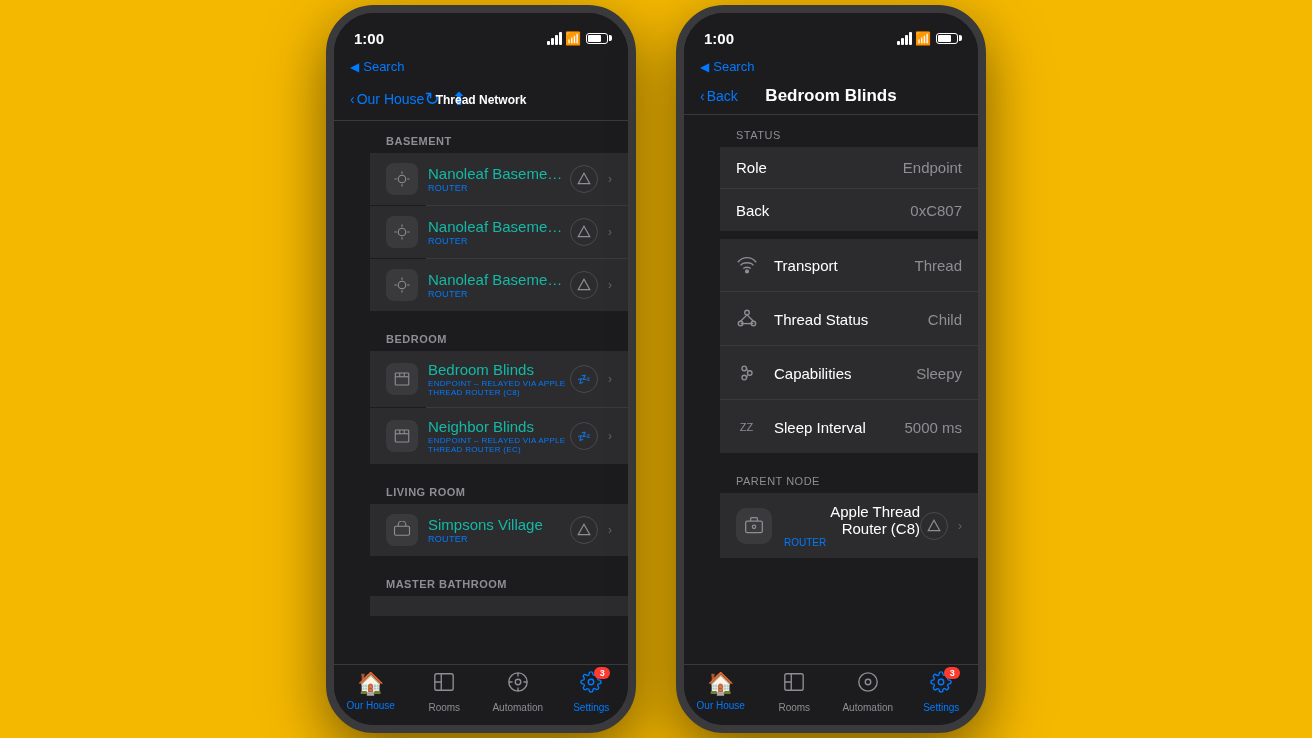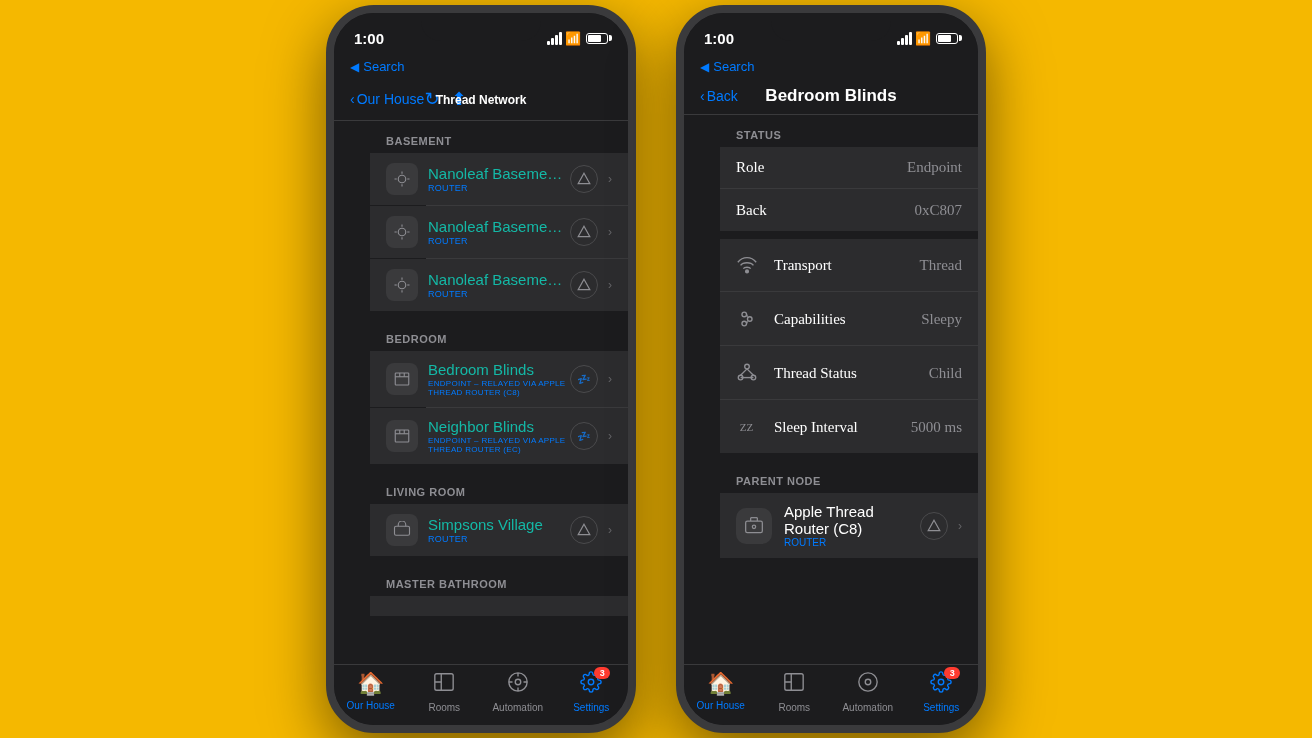--- a/index.html
+++ b/index.html
@@ -216,33 +216,32 @@
       border-radius: 8px;
       padding: 1px 4px;
       min-width: 16px;
       text-align: center;
     }
     
     .detail-section-header {
       padding: 14px 16px 6px;
       color: #8e8e93;
       font-size: 11px;
-      font-weight: 700;
+      font-weight: 400;
       letter-spacing: 0.5px;
       text-transform: uppercase;
     }
     .detail-row {
       display: flex;
       align-items: center;
       justify-content: space-between;
       padding: 12px 16px;
       background: #2c2c2e;
       margin-bottom: 1px;
       border-bottom: 0.5px solid #3a3a3c;
-      font-family: Liberation Serif, serif;
     }
     .detail-row:last-child { border-bottom: none; }
     .detail-label {
       color: white;
       font-size: 15px;
       display: flex;
       align-items: center;
       gap: 10px;
     }
     .detail-value {
@@ -272,21 +271,21 @@
       height: 36px;
       border-radius: 10px;
       background: #3a3a3c;
       display: flex;
       align-items: center;
       justify-content: center;
       margin-right: 12px;
       flex-shrink: 0;
     }
     .parent-item-content { flex: 1; }
-    .parent-item-name { color: white; font-size: 15px; }
+    .parent-item-name { color: white; font-size: 15px; text-align: right; }
     .parent-item-sub { color: #007AFF; font-size: 10px; text-transform: uppercase; font-weight: 500; }
     .parent-item-status { display: flex; align-items: center; gap: 6px; }
     
     .nav-wrapper {
       position: relative;
       display: flex;
       align-items: center;
       padding: 8px 16px 10px;
       border-bottom: 0.5px solid #3a3a3c;
       background: #1c1c1e;
@@ -584,36 +583,20 @@
                 <svg width="22" height="22" viewBox="0 0 24 24" fill="none" stroke="#8e8e93" stroke-width="1.5">
                     <path d="M5 12.5c0 0 2-3 7-3s7 3 7 3"></path>
                     <path d="M2 9c0 0 4-5 10-5s10 5 10 5"></path>
                     <path d="M8 16c0 0 1-1.5 4-1.5s4 1.5 4 1.5"></path>
                     <circle cx="12" cy="19" r="1.5" fill="#8e8e93"></circle>
                   </svg>
               </span>
               <span>Transport</span>
             </span>
             <span class="detail-value">Thread</span>
-          </div>
-
-          <div class="detail-row">
-            <span class="detail-label">
-              <span class="detail-icon">
-                <svg width="22" height="22" viewBox="0 0 24 24" fill="none" stroke="#8e8e93" stroke-width="1.5">
-                    <circle cx="9" cy="7" r="2.5"></circle>
-                    <circle cx="15" cy="12" r="2.5"></circle>
-                    <circle cx="9" cy="17" r="2.5"></circle>
-                    <line x1="11.5" y1="7" x2="12.5" y2="9.5"></line>
-                    <line x1="12.5" y1="14.5" x2="11.5" y2="17"></line>
-                  </svg>
-              </span>
-              <span>Capabilities</span>
-            </span>
-            <span class="detail-value">Sleepy</span>
           </div>
 
           <div class="detail-row">
             <span class="detail-label">
               <span class="detail-icon">
                 <svg width="22" height="22" viewBox="0 0 24 24" fill="none" stroke="#8e8e93" stroke-width="1.5">
                     <circle cx="12" cy="5" r="2.5"></circle>
                     <circle cx="5" cy="17" r="2.5"></circle>
                     <circle cx="19" cy="17" r="2.5"></circle>
                     <line x1="12" y1="7.5" x2="5" y2="14.5"></line>
@@ -623,20 +606,36 @@
               </span>
               <span>Thread Status</span>
             </span>
             <span class="detail-value">Child</span>
           </div>
 
           <div class="detail-row">
             <span class="detail-label">
               <span class="detail-icon">
                 <svg width="22" height="22" viewBox="0 0 24 24" fill="none" stroke="#8e8e93" stroke-width="1.5">
+                    <circle cx="9" cy="7" r="2.5"></circle>
+                    <circle cx="15" cy="12" r="2.5"></circle>
+                    <circle cx="9" cy="17" r="2.5"></circle>
+                    <line x1="11.5" y1="7" x2="12.5" y2="9.5"></line>
+                    <line x1="12.5" y1="14.5" x2="11.5" y2="17"></line>
+                  </svg>
+              </span>
+              <span>Capabilities</span>
+            </span>
+            <span class="detail-value">Sleepy</span>
+          </div>
+
+          <div class="detail-row">
+            <span class="detail-label">
+              <span class="detail-icon">
+                <svg width="22" height="22" viewBox="0 0 24 24" fill="none" stroke="#8e8e93" stroke-width="1.5">
                     <text x="4" y="16" font-size="12" fill="#8e8e93" stroke="none">ZZ</text>
                   </svg>
               </span>
               <span>Sleep Interval</span>
             </span>
             <span class="detail-value">5000 ms</span>
           </div>
         </div>
       </div>
 

